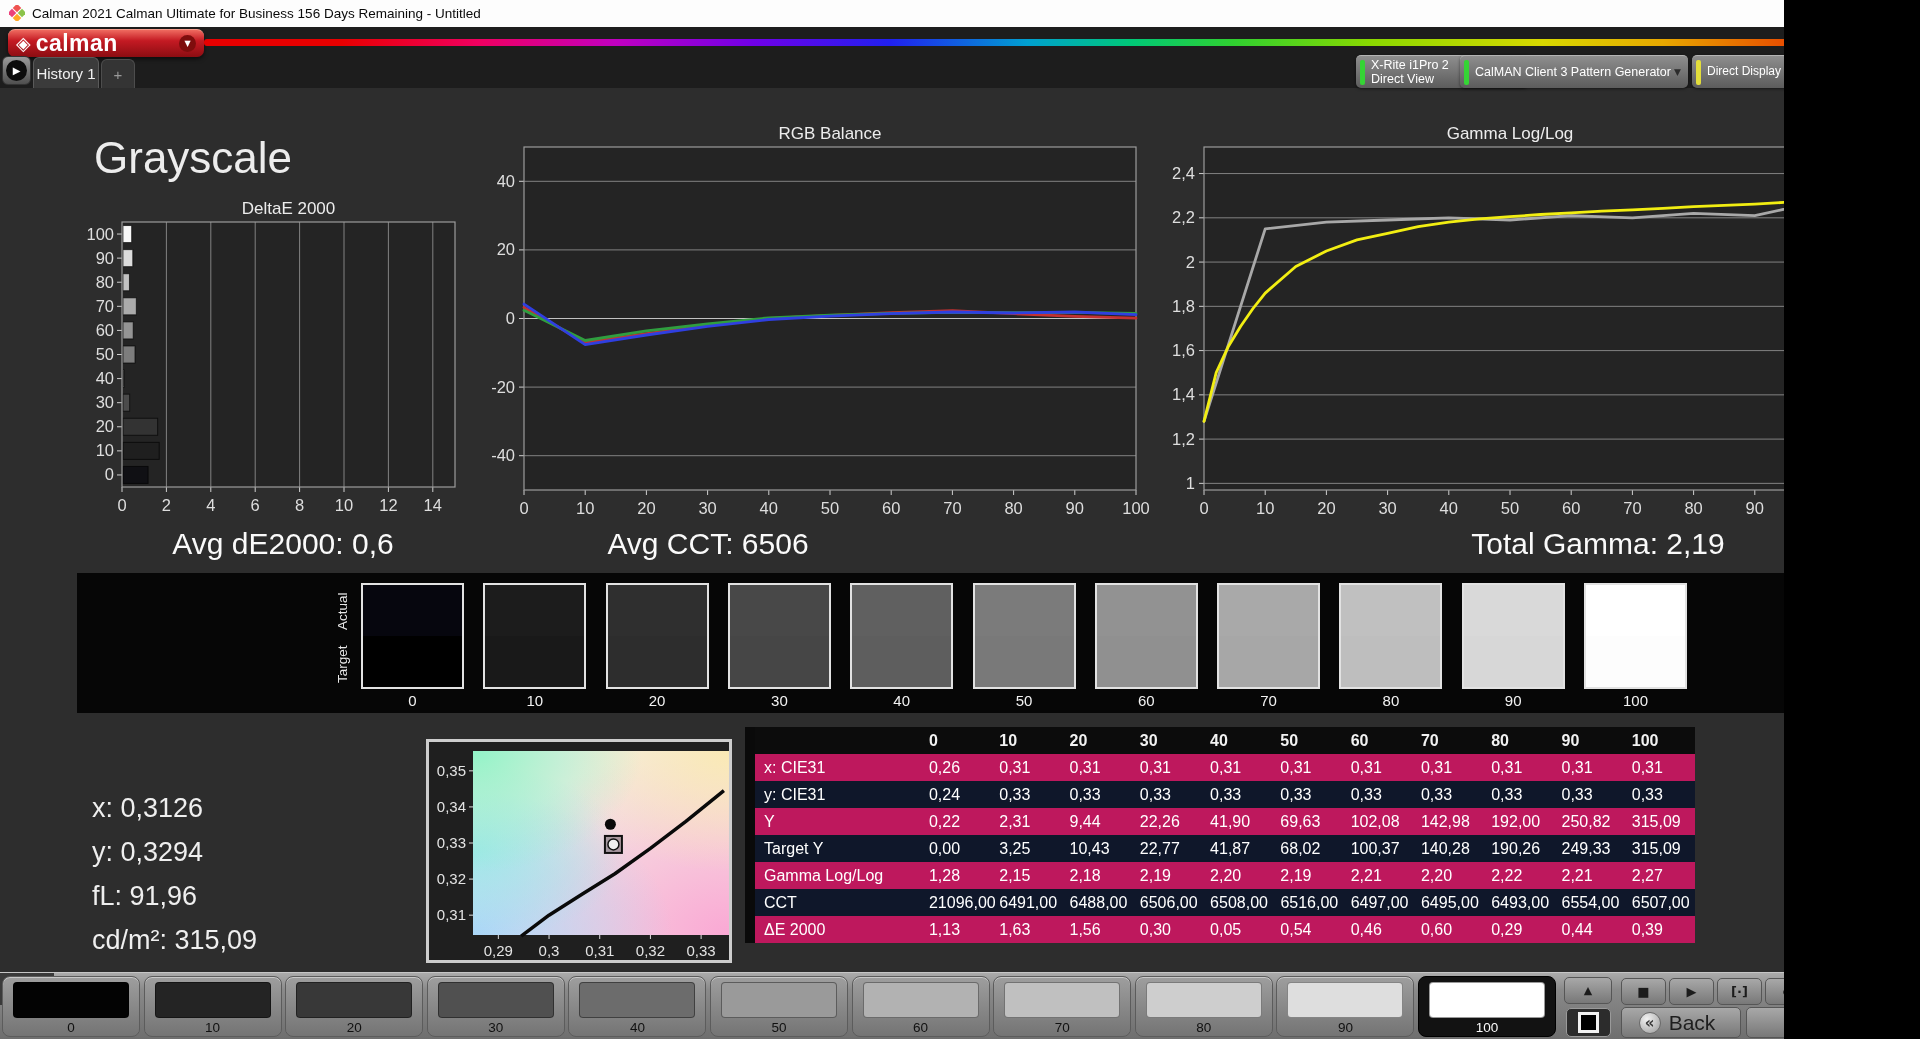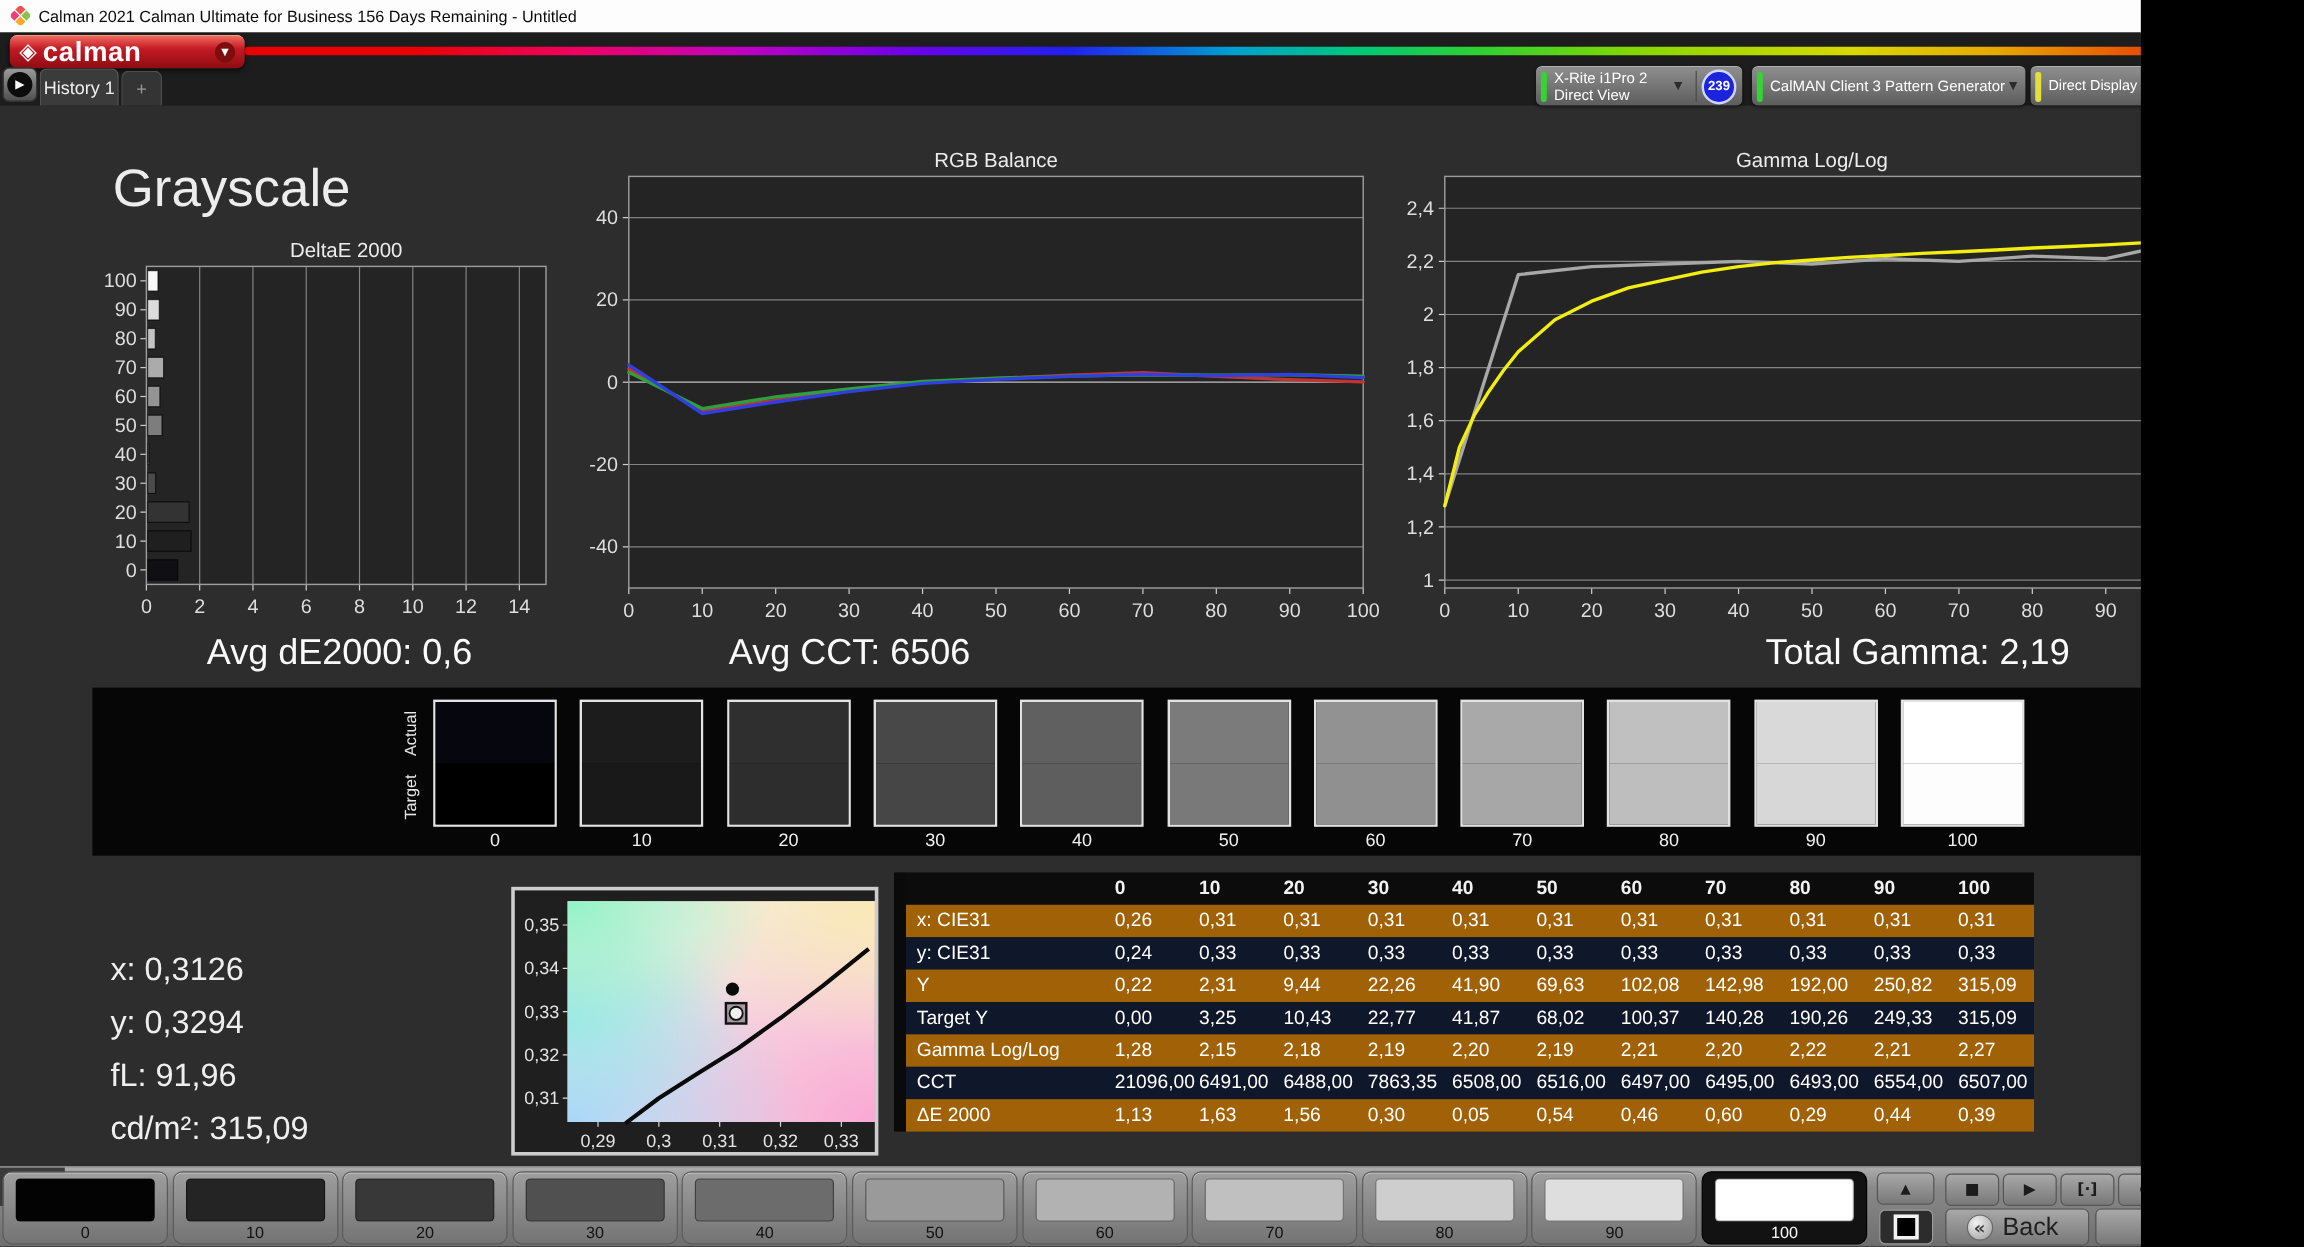--- a/index.html
+++ b/index.html
@@ -73,21 +73,21 @@
        radial-gradient(120% 120% at 100% 0%, rgba(250,233,178,.95) 0%, rgba(250,233,178,0) 55%),
        radial-gradient(100% 80% at 0% 55%, rgba(150,232,232,.85) 0%, rgba(150,232,232,0) 60%),
        radial-gradient(130% 130% at 0% 100%, rgba(168,212,250,.95) 0%, rgba(168,212,250,0) 60%),
        radial-gradient(150% 150% at 100% 100%, rgba(250,168,212,1) 0%, rgba(250,168,212,0) 70%),
        #f4ece4;}
 
   
   .res-table{left:745px;top:727px;width:940px;border-left:10px solid #0a0a0a;}
   .t-row{display:flex;height:27px;line-height:27px;font-size:16px;color:#fff;white-space:nowrap;}
   .t-row.hdr{background:#0c0c0c;font-weight:bold;color:#f2f2f2;}
-  .t-row.dark{background:#a16207;justify-content:flex-end;}
+  .t-row.dark{background:#be185d;}
   .t-row.lite{background:#0f172a;}
   .t-cell{width:70.3px;padding-left:7px;box-sizing:border-box;overflow:visible;}
   .t-label{width:167px;padding-left:9px;box-sizing:border-box;}
 
   
   .bbar{left:0;top:972px;width:1920px;height:67px;background:linear-gradient(#ababab,#8a8a8a 25%,#6e6e6e);border-top:1px solid #c6c6c6;box-sizing:border-box;}
   .lvl-btn{position:absolute;top:3px;width:138px;height:61px;border-radius:8px;background:linear-gradient(#9e9e9e,#747474);
       border:1px solid #5c5c5c;box-shadow:inset 0 1px 0 #c9c9c9;box-sizing:border-box;}
   .lvl-swatch{margin:5px 10px 0 10px;height:34px;border-radius:4px;border:1px solid rgba(0,0,0,.4);}
   .lvl-label{text-align:center;font-size:13.5px;color:#111;margin-top:2px;}
@@ -143,21 +143,21 @@
   <div class="abs panel-toggle">
     <div class="circ glyph">▶</div>
   </div>
   <div class="abs tab">
       <span>History 1</span>
     </div>
   <div class="abs tab-add">
       <span>+</span>
     </div>
 
-  <div class="abs drop" style="left:1280px;width:172px">
+  <div class="abs drop" style="left:1356px;width:172px">
     <div class="accent" style="background: rgb(53, 212, 53);"></div>
     <div class="lbl">
       <div>X-Rite i1Pro 2</div>
       <div>Direct View</div>
     </div>
     <span class="caret-dn glyph">▼</span>
     <div class="vdiv"></div>
     <div class="badge" style="background: rgb(28, 35, 221);">239</div>
   </div>
 
@@ -530,21 +530,21 @@
         <div class="t-cell">2,20</div>
         <div class="t-cell">2,22</div>
         <div class="t-cell">2,21</div>
         <div class="t-cell">2,27</div>
       </div>
       <div class="t-row lite">
         <div class="t-label">CCT</div>
         <div class="t-cell">21096,00</div>
         <div class="t-cell">6491,00</div>
         <div class="t-cell">6488,00</div>
-        <div class="t-cell">7863,35</div>
+        <div class="t-cell">6506,00</div>
         <div class="t-cell">6508,00</div>
         <div class="t-cell">6516,00</div>
         <div class="t-cell">6497,00</div>
         <div class="t-cell">6495,00</div>
         <div class="t-cell">6493,00</div>
         <div class="t-cell">6554,00</div>
         <div class="t-cell">6507,00</div>
       </div>
       <div class="t-row dark">
         <div class="t-label">ΔE 2000</div>

